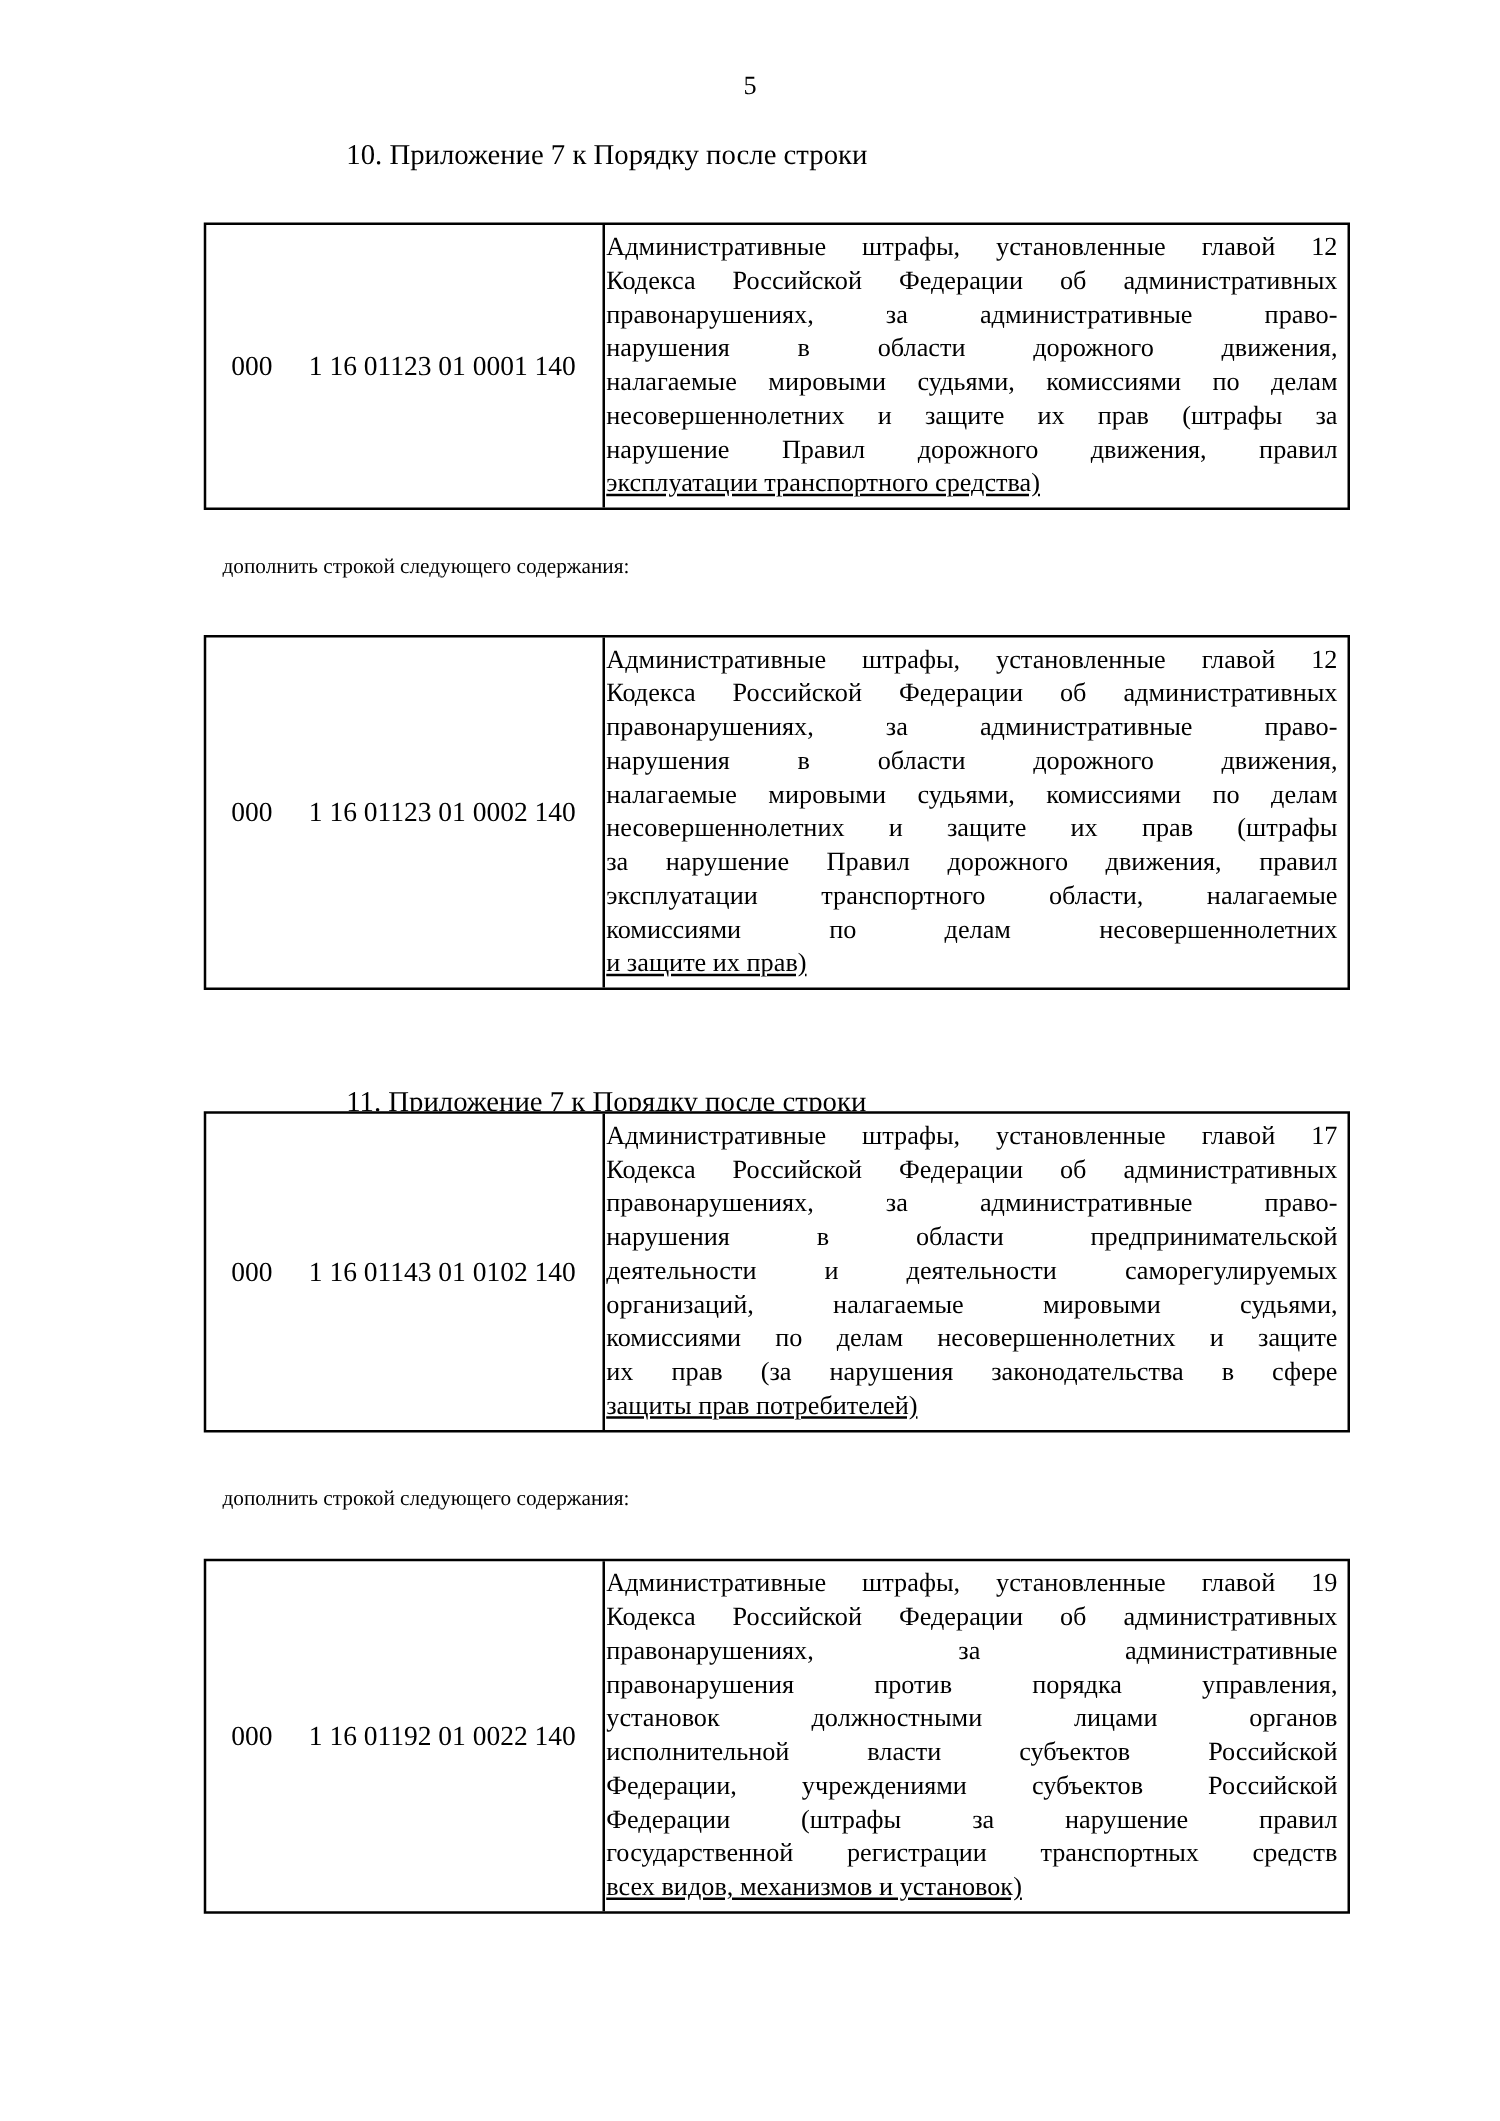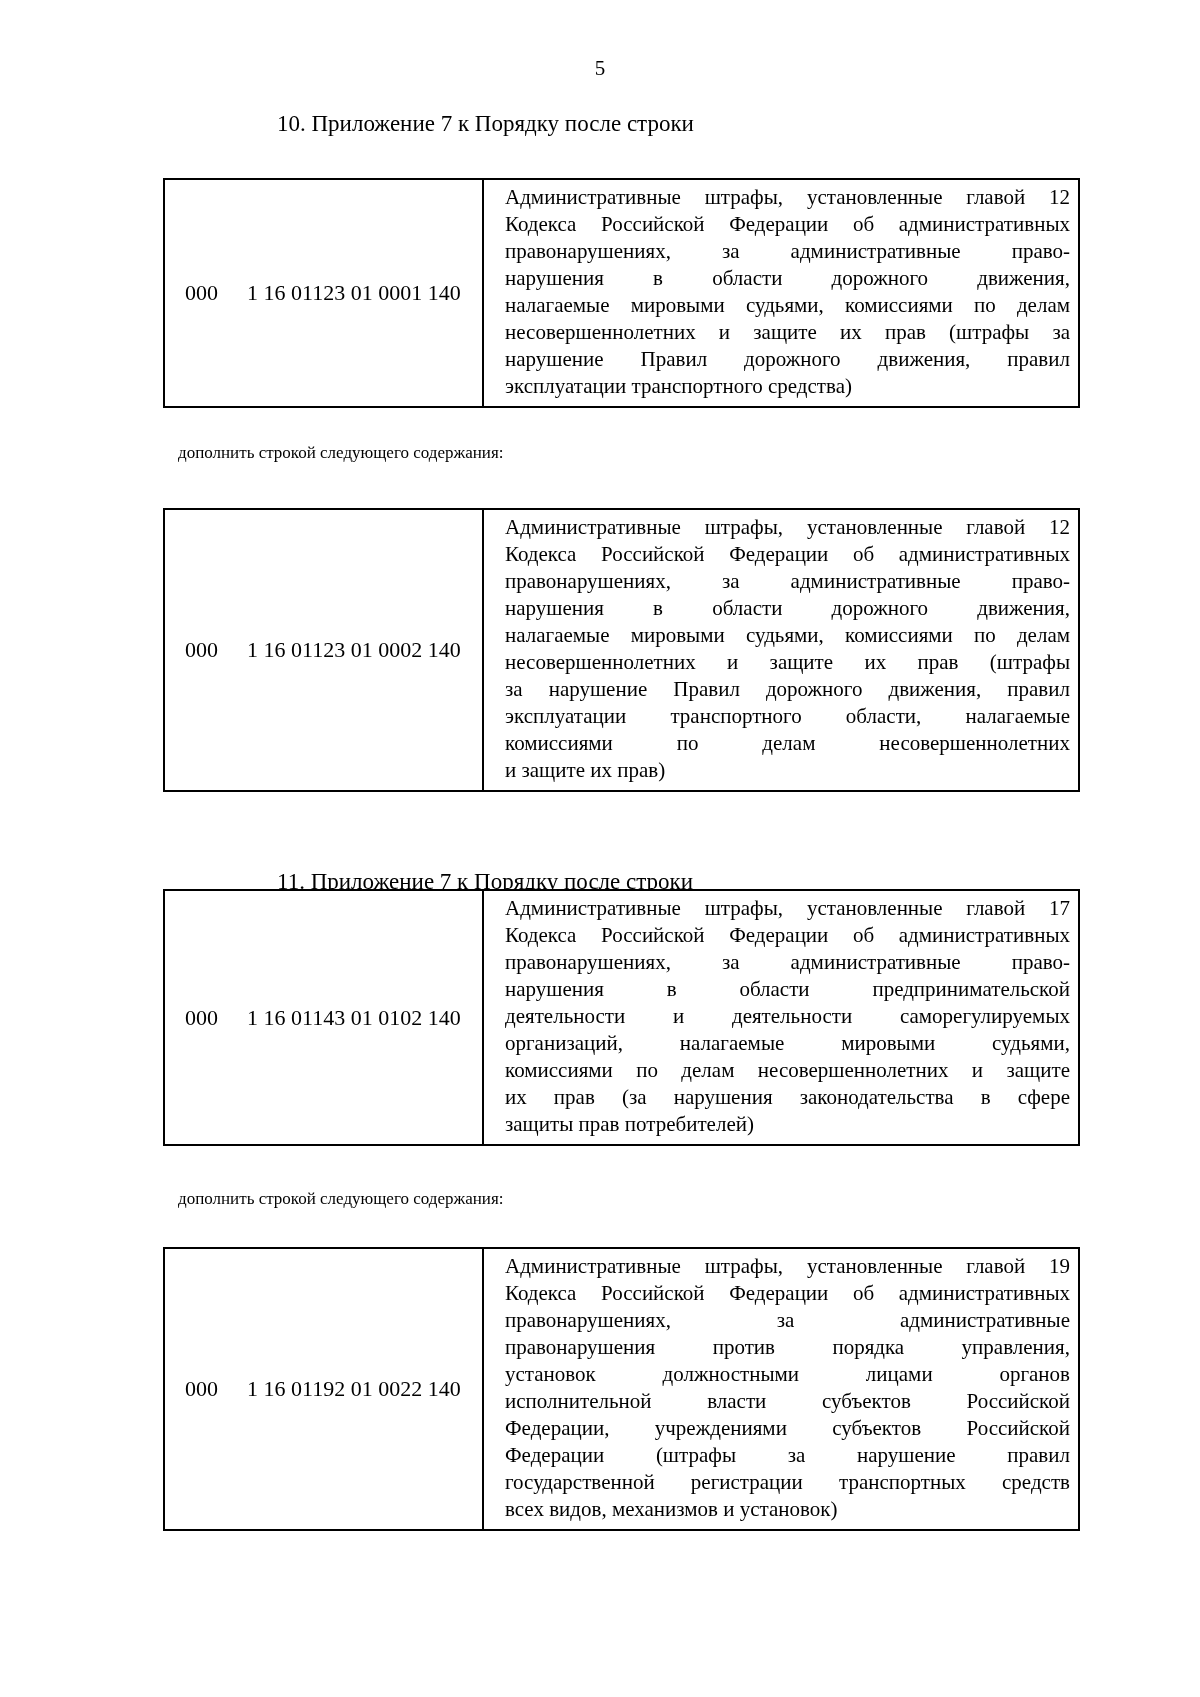--- a/index.html
+++ b/index.html
@@ -56,31 +56,32 @@
     border-right: 2px solid #000000;
     display: flex;
     align-items: center;
     padding-left: 20px;
     gap: 29px;
     font-size: 22px;
     white-space: nowrap;
   }
   .cell-desc {
     flex: 1 1 auto;
-    padding: 4px 8px 4px 21px;
+    padding: 4px 8px 4px 1px;
     font-size: 21px;
     line-height: 27px;
     overflow: hidden;
   }
   .jline {
     text-align: justify;
     text-align-last: justify;
   }
   .jline.last {
     text-align-last: left;
+    text-decoration: underline;
   }
 </style>
 </head>
 <body>
 
 <div class="page">
 
   <div class="page-number">5</div>
 
   <div class="heading heading-10">10. Приложение 7 к Порядку после строки</div>

